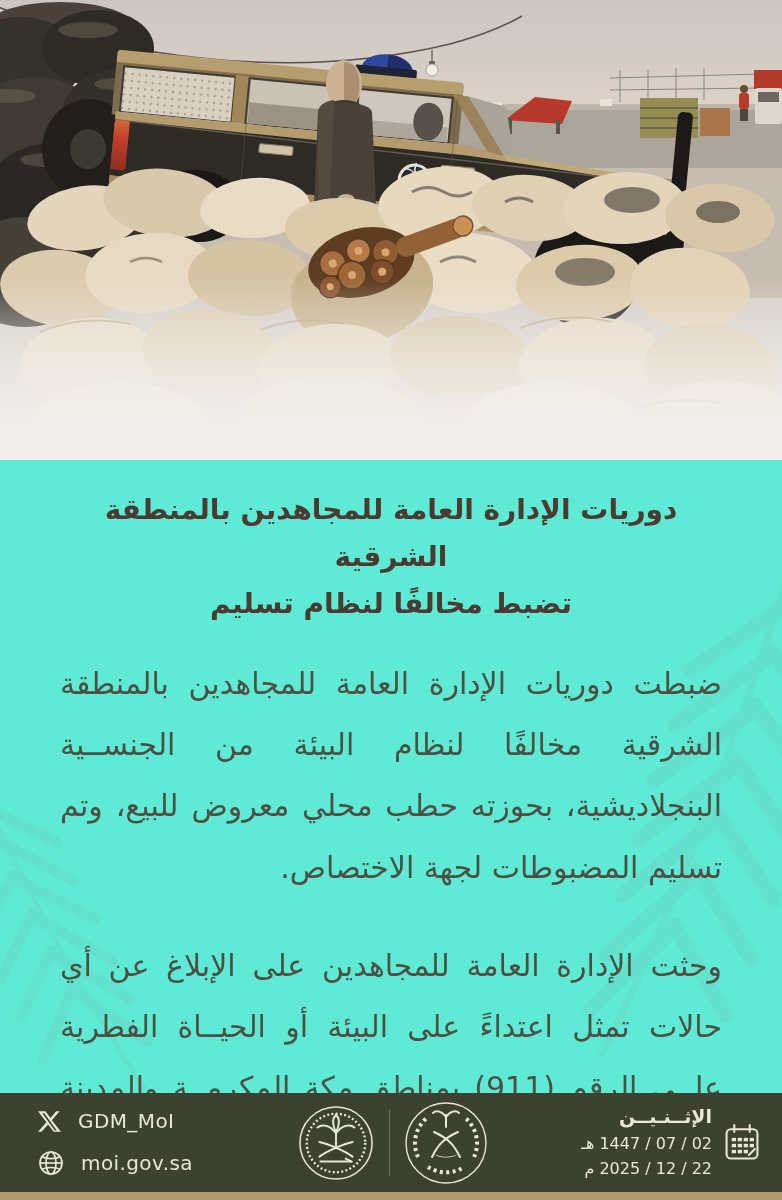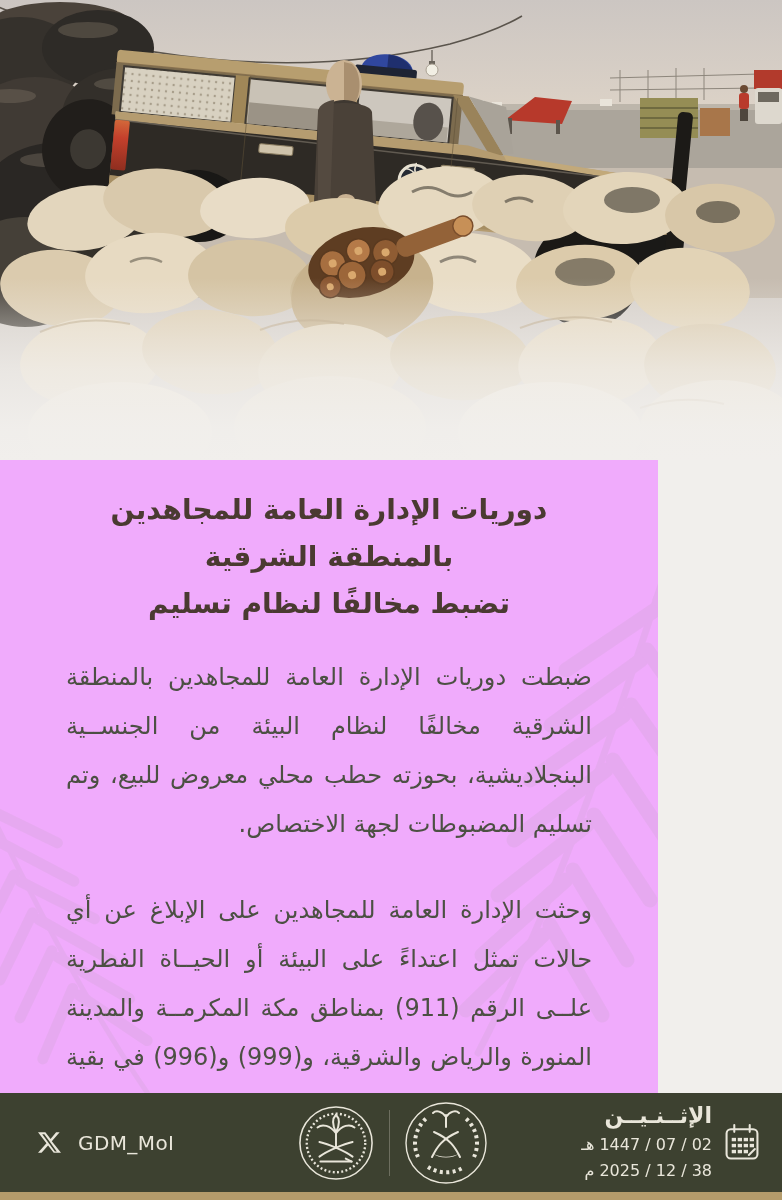--- a/index.html
+++ b/index.html
@@ -6,49 +6,49 @@
   .page{
     position:relative;width:782px;height:1200px;margin:0 auto;
     overflow:hidden;background:#f1efec;
     font-family:"DejaVu Sans","Liberation Sans",sans-serif;
   }
   
   .photo{position:relative;width:782px;height:460px;background:#d6d0ca;}
   .photo svg{display:block;}
   
   .article{
-    position:relative;width:658px;height:633px;box-sizing:border-box;
-    padding:10px 50px 0;background:#f0abfc;overflow:hidden;
+    position:relative;width:782px;height:633px;box-sizing:border-box;
+    padding:10px 50px 0;background:#5eead4;overflow:hidden;
   }
   .wm{position:absolute;opacity:0.09;pointer-events:none;}
   .wm-right{right:-70px;top:88px;}
   .wm-left{left:-80px;bottom:-40px;transform:scaleX(-1) rotate(8deg);}
   .headline{
     position:relative;text-align:center;color:#4a3a31;font-weight:bold;
     font-size:28px;line-height:1.68;margin:16px 0 26px;direction:rtl;
   }
   .bodytext p{
     position:relative;direction:rtl;text-align:justify;text-align-last:right;
-    color:#4c5043;font-size:24px;line-height:2.04;margin:0 16px 37px;
+    color:#4c5043;font-size:30px;line-height:2.04;margin:0 10px 37px;
   }
   
   .footer{
     position:relative;width:782px;height:99px;background:#3d4130;
     display:flex;align-items:center;box-sizing:border-box;padding:0 22px 0 38px;
     color:#e9e6da;
   }
   .f-left{display:flex;flex-direction:column;gap:17px;min-width:250px;}
   .f-row{display:flex;align-items:center;gap:17px;}
   .f-row .txt{font-size:20px;letter-spacing:0.4px;color:#e9e6da;}
   .f-center{position:absolute;left:297px;top:50%;transform:translateY(-50%);
     display:flex;align-items:center;gap:14px;}
   .f-divider{width:1px;height:66px;background:rgba(233,230,218,0.28);}
   .f-right{margin-left:auto;display:flex;align-items:center;gap:12px;}
   .f-dates{display:flex;flex-direction:column;align-items:flex-end;gap:2px;}
-  .f-day{font-weight:bold;font-size:22px;direction:rtl;margin-bottom:3px;}
+  .f-day{font-weight:bold;font-size:19px;direction:rtl;margin-bottom:3px;}
   .f-date{font-size:16px;direction:rtl;letter-spacing:0.5px;line-height:1.45;text-align:right;}
   .strip{width:782px;height:8px;background:#b49b6b;}
 </style>
 </head>
 <body>
 
 <div class="page">
 
   <div class="photo">
     <svg width="782" height="460" viewBox="0 0 782 460">
@@ -369,20 +369,32 @@
   </div>
 
   <div class="footer">
     <div class="f-left">
       <div class="f-row">
         <svg width="23" height="23" viewBox="0 0 24 24">
           <path fill="#e9e6da" d="M18.9 1.2h3.7l-8.2 9.4 9.6 12.2h-7.6l-5.9-7.8-6.8 7.8H0l8.8-10L-0.1 1.2h7.8l5.4 7.1 5.8-7.1zm-1.3 20.3h2L6.6 3.3H4.4l13.2 18.2z"></path>
         </svg>
         <span class="txt" dir="ltr">GDM_MoI</span>
       </div>
+      <div class="f-row">
+        <svg width="26" height="26" viewBox="0 0 26 26">
+          <g stroke="#e9e6da" stroke-width="1.7" fill="none">
+            <circle cx="13" cy="13" r="11"></circle>
+            <ellipse cx="13" cy="13" rx="5" ry="11"></ellipse>
+            <line x1="2" y1="13" x2="24" y2="13"></line>
+            <path d="M4,6.5 C8,9.2 18,9.2 22,6.5"></path>
+            <path d="M4,19.5 C8,16.8 18,16.8 22,19.5"></path>
+          </g>
+        </svg>
+        <span class="txt" dir="ltr">moi.gov.sa</span>
+      </div>
     </div>
 
     <div class="f-center">
       <svg width="78" height="78" viewBox="0 0 80 80">
         <g stroke="#e9e6da" fill="none">
           <circle cx="40" cy="40" r="37" stroke-width="1.6"></circle>
           <circle cx="40" cy="40" r="30" stroke-width="2.4" stroke-dasharray="2 2.4"></circle>
           <g stroke-width="2" stroke-linecap="round">
             <line x1="40" y1="30" x2="40" y2="45"></line>
             <path d="M40,30 C34,22 26,20 21,24"></path>
@@ -412,21 +424,21 @@
             <path d="M28,52 A20,16 0 0 0 56,52 A24,20 0 0 1 28,52 Z" fill="#e9e6da" stroke="none"></path>
           </g>
         </g>
       </svg>
     </div>
 
     <div class="f-right">
       <div class="f-dates">
         <div class="f-day">الإثــنـيــن</div>
         <div class="f-date">02 / 07 / 1447 هـ</div>
-        <div class="f-date">38 / 12 / 2025 م</div>
+        <div class="f-date">22 / 12 / 2025 م</div>
       </div>
       <svg width="36" height="44" viewBox="0 0 42 48">
         <g stroke="#e9e6da" fill="none" stroke-width="2.4" stroke-linecap="round">
           <rect x="3" y="8" width="36" height="34" rx="5"></rect>
           <line x1="12" y1="3" x2="12" y2="11"></line>
             <line x1="30" y1="3" x2="30" y2="11"></line>
         </g>
         <g fill="#e9e6da">
           <rect x="9" y="18" width="5" height="4"></rect>
             <rect x="16" y="18" width="5" height="4"></rect>

